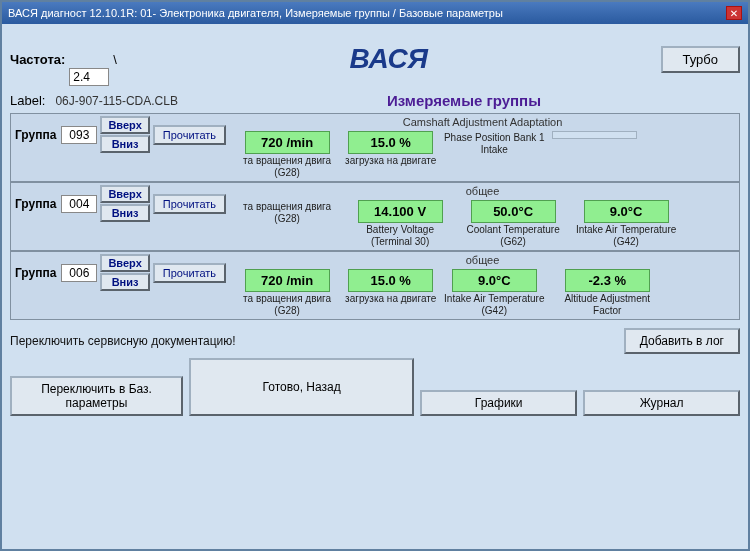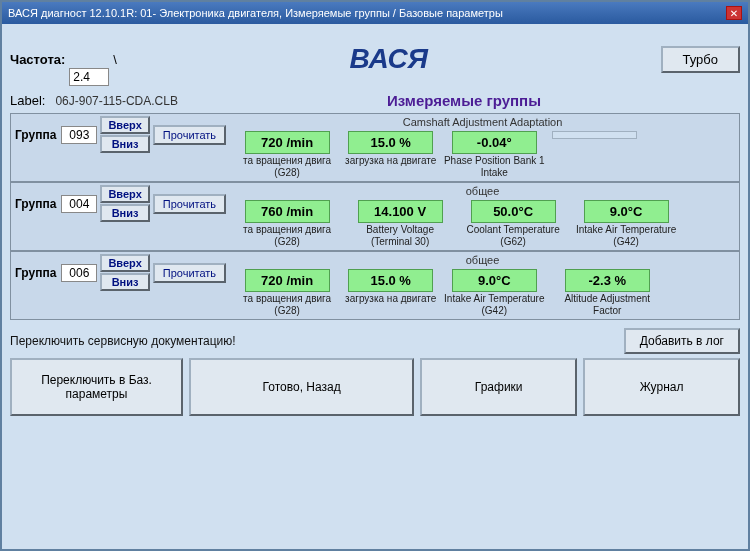--- a/index.html
+++ b/index.html
@@ -202,20 +202,21 @@
     .add-log-btn {
       background: #e0e8f0;
       border: 2px outset #a0b0c0;
       padding: 4px 14px;
       font-size: 12px;
       cursor: pointer;
     }
     .bottom-row2 {
       display: flex;
       gap: 6px;
+      align-items: flex-end;
     }
     .switch-btn {
       background: #e0e8f0;
       border: 2px outset #a0b0c0;
       padding: 4px 12px;
       font-size: 12px;
       cursor: pointer;
       flex: 1.2;
     }
     .ready-btn {
@@ -290,21 +291,20 @@
                 <div class="data-cell">
                   <div class="data-value">720 /min</div>
                   <div class="data-desc">та вращения двига
 (G28)</div>
                 </div>
                 <div class="data-cell">
                   <div class="data-value">15.0 %</div>
                   <div class="data-desc">загрузка на двигате</div>
                 </div>
                 <div class="data-cell">
-                  <div class="data-value">-0.04°</div>
                   <div class="data-desc">Phase Position
 Bank 1 Intake</div>
                 </div>
                 <div class="data-cell">
                   <div class="data-value" style="background: rgb(208, 224, 240); border: 1px solid rgb(160, 176, 192);"></div>
                   <div class="data-desc"></div>
                 </div>
               </div>
             </div>
           </div>
@@ -319,21 +319,20 @@
                 <button class="small-btn">Вниз</button>
               </div>
               <button class="read-btn">Прочитать</button>
             </div>
             <div class="group-main">
               <div class="group-title-row">
                 <span class="group-type">общее</span>
               </div>
               <div class="data-cells">
                 <div class="data-cell">
-                  <div class="data-value">760 /min</div>
                   <div class="data-desc">та вращения двига
 (G28)</div>
                 </div>
                 <div class="data-cell">
                   <div class="data-value">14.100 V</div>
                   <div class="data-desc">Battery Voltage
 (Terminal 30)</div>
                 </div>
                 <div class="data-cell">
                   <div class="data-value">50.0°C</div>

